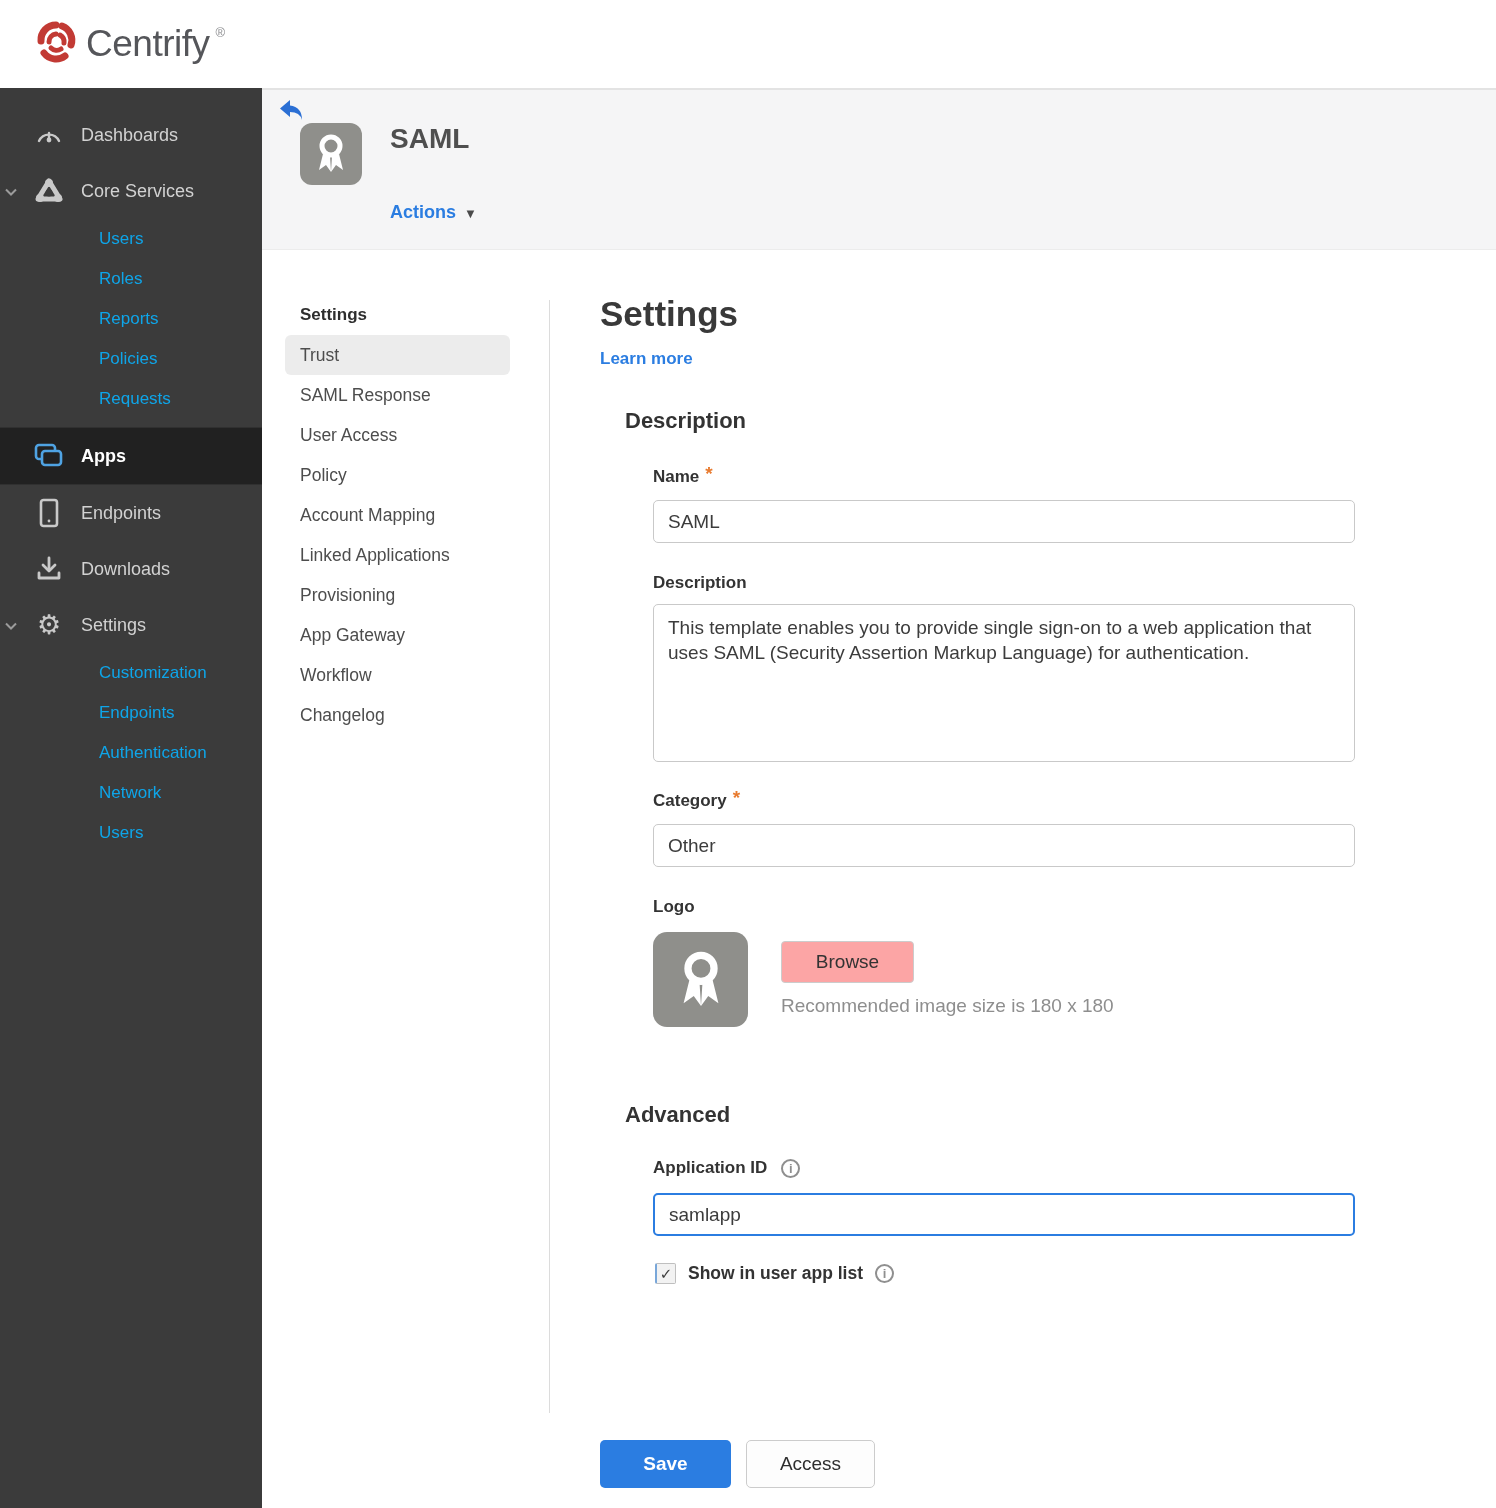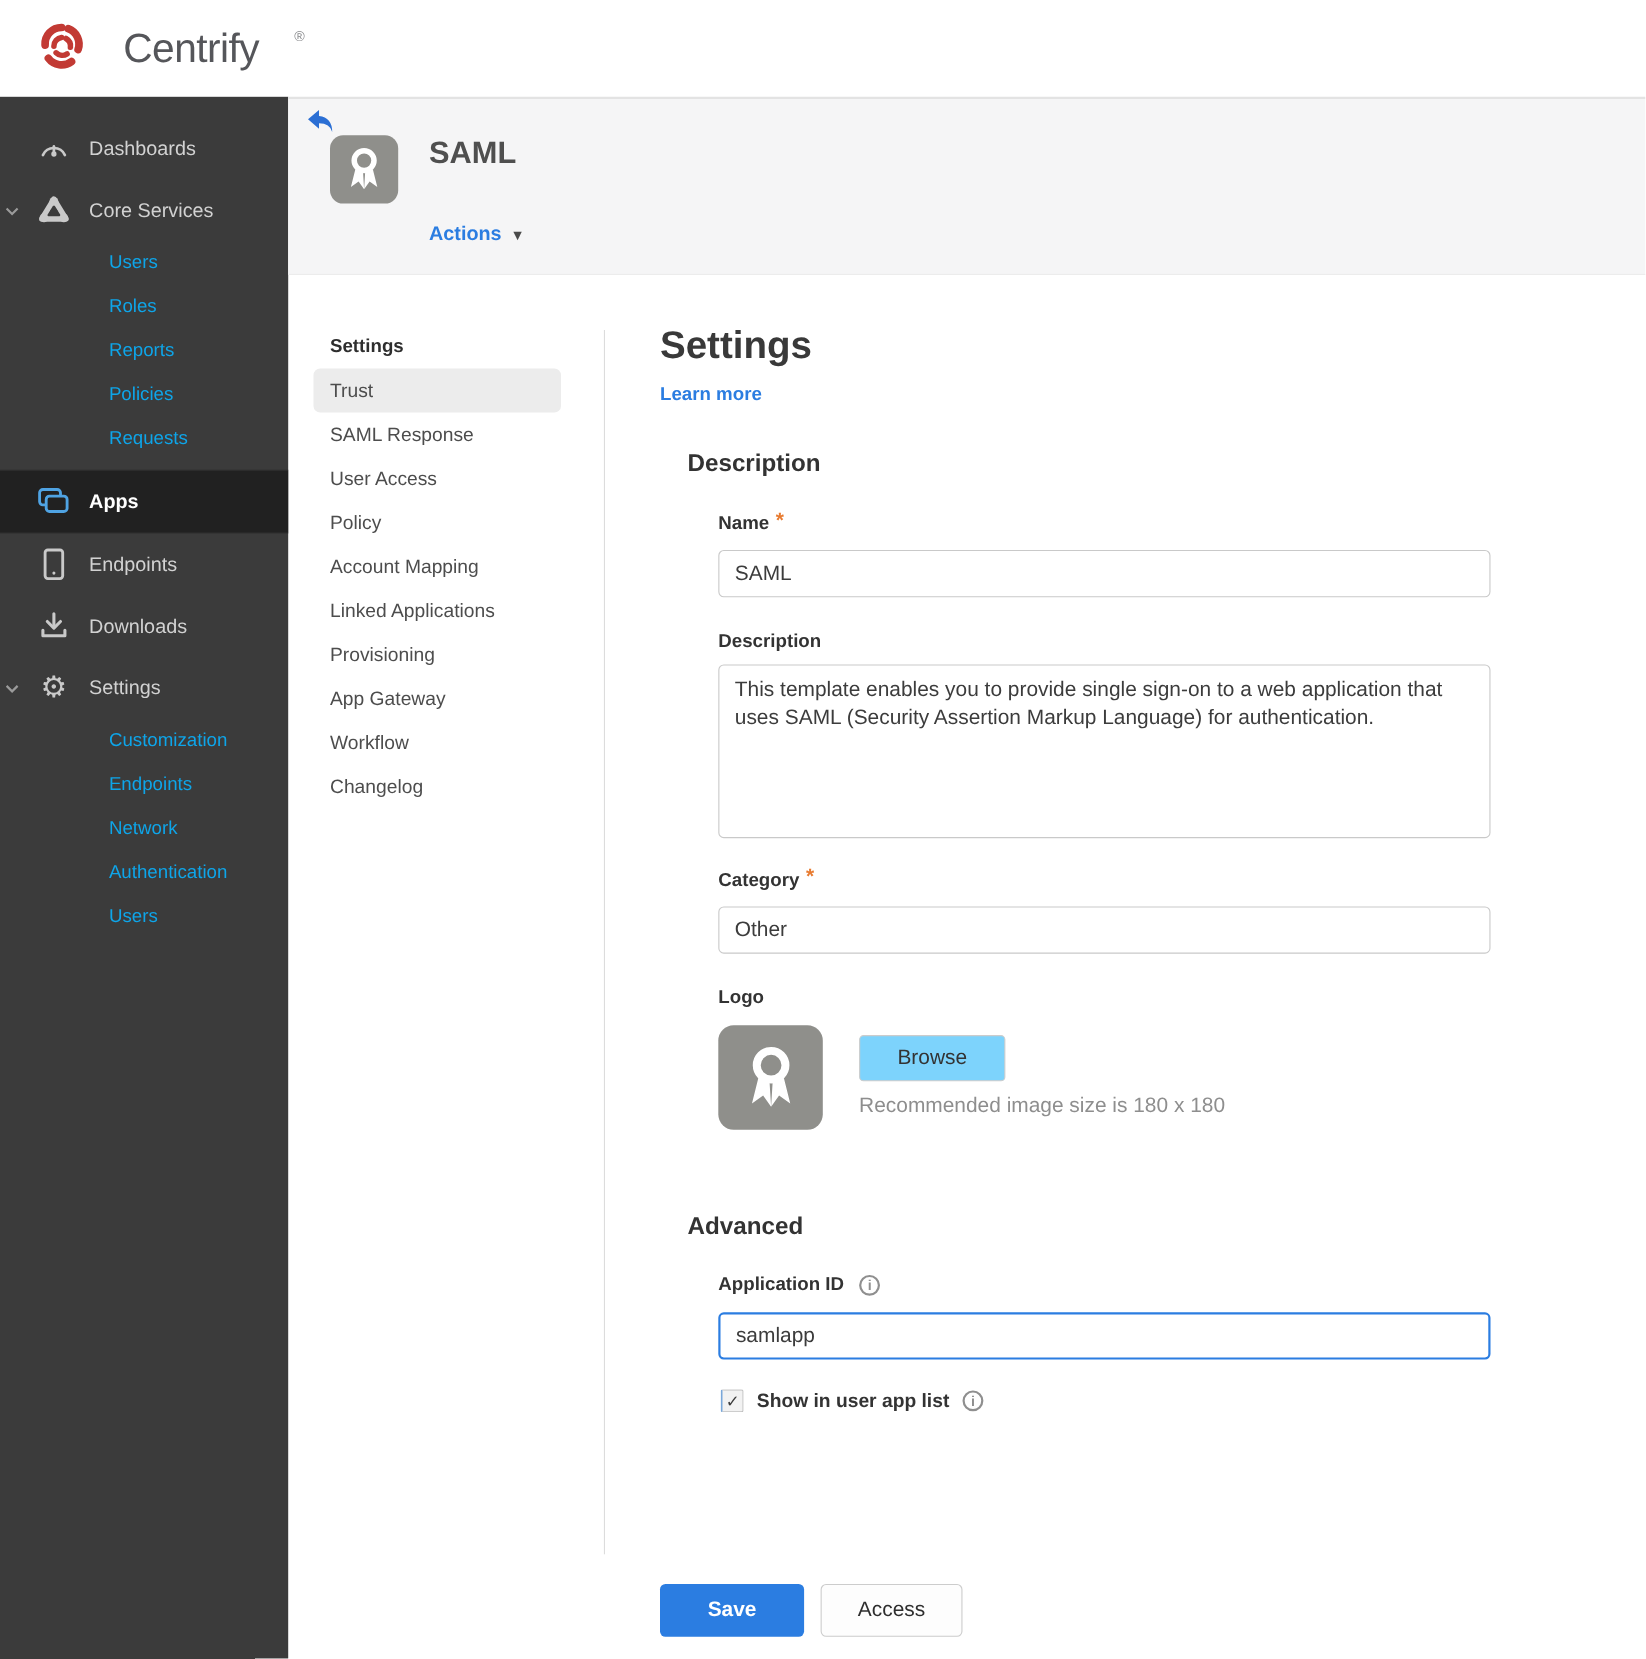--- a/index.html
+++ b/index.html
@@ -1,21 +1,21 @@
 <!DOCTYPE html>
 <html><head>
 <meta charset="utf-8">
 <style>
   html,body{margin:0;padding:0;background:#fff;}
   body{font-family:"Liberation Sans","DejaVu Sans",sans-serif;-webkit-font-smoothing:antialiased;}
   .page{position:relative;width:1496px;height:1508px;background:#fff;overflow:hidden;}
 
   
   .topbar{position:absolute;left:0;top:0;width:1496px;height:88px;background:#fff;display:flex;align-items:center;}
-  .brand{display:flex;align-items:center;gap:30px;padding-left:30px;}
+  .brand{display:flex;align-items:center;gap:4px;padding-left:30px;}
   .brand-name{font-size:37px;color:#55565a;font-weight:500;letter-spacing:-0.5px;}
   .brand-reg{font-size:13px;color:#8a8b8e;vertical-align:top;position:relative;top:-12px;margin-left:2px;}
 
   
   .sidebar{position:absolute;left:0;top:88px;width:262px;height:1420px;background:#3b3b3b;padding-top:19px;box-sizing:border-box;}
   .srow{display:flex;align-items:center;height:56px;position:relative;color:#d2d2d2;font-size:18px;cursor:pointer;}
   .srow .caret{position:absolute;left:4px;top:50%;transform:translateY(-50%);color:#9b9b9b;}
   .srow .sicon{width:30px;height:30px;margin-left:34px;margin-right:17px;display:flex;align-items:center;justify-content:center;flex:none;}
   .ssub{display:flex;align-items:center;height:40px;padding-left:99px;color:#0ea5e9;font-size:17px;cursor:pointer;}
   .srow.selected{background:#212121;color:#ffffff;font-weight:bold;margin-top:8px;border-top:1px solid rgba(255,255,255,0.07);border-bottom:1px solid rgba(255,255,255,0.07);}
@@ -43,21 +43,21 @@
   
   .form-title{position:absolute;left:600px;top:294px;font-size:35px;font-weight:bold;color:#393939;}
   .learn-more{position:absolute;left:600px;top:349px;font-size:17px;font-weight:bold;cursor:pointer;}
   .section-h{position:absolute;font-size:22px;font-weight:bold;color:#333;}
   .fld-label{position:absolute;font-size:17px;font-weight:bold;color:#333;}
   .req{color:#e87b30;font-size:19px;font-weight:bold;margin-left:6px;position:relative;top:-2px;}
   .txt-input{position:absolute;left:653px;width:702px;height:43px;box-sizing:border-box;border:1px solid #c9c9c9;border-radius:5px;font-size:19px;color:#3c3c3c;padding:0 14px;font-family:inherit;background:#fff;}
   .txt-area{position:absolute;left:653px;top:604px;width:702px;height:158px;box-sizing:border-box;border:1px solid #c9c9c9;border-radius:5px;font-size:19px;color:#3c3c3c;padding:10px 14px;font-family:inherit;line-height:1.33;resize:none;background:#fff;}
   .focused{border:2px solid #2b7de1 !important;}
   .logo-box{position:absolute;left:653px;top:932px;width:95px;height:95px;background:#8f8f8b;border-radius:14px;display:flex;align-items:center;justify-content:center;}
-  .browse-btn{position:absolute;left:781px;top:941px;width:133px;height:42px;background:#7dd3fc;border:1px solid #ccc;border-radius:4px;font-size:19px;color:#333;font-family:inherit;cursor:pointer;}
+  .browse-btn{position:absolute;left:781px;top:941px;width:133px;height:42px;background:#fca5a5;border:1px solid #ccc;border-radius:4px;font-size:19px;color:#333;font-family:inherit;cursor:pointer;}
   .hint{position:absolute;left:781px;top:995px;font-size:19px;color:#8e8e8e;}
   .info-icon{display:inline-flex;width:19px;height:19px;border:2px solid #8f8f8f;border-radius:50%;color:#8f8f8f;font-size:13px;font-weight:bold;align-items:center;justify-content:center;box-sizing:border-box;cursor:pointer;}
   .appid-row{position:absolute;left:653px;top:1158px;display:flex;align-items:center;gap:14px;}
   .check-row{position:absolute;left:655px;top:1263px;display:flex;align-items:center;gap:12px;}
   .checkbox{width:21px;height:21px;background:#f2f2f2;border:1px solid #bfbfbf;border-left:2px solid #79a7d9;box-sizing:border-box;display:flex;align-items:center;justify-content:center;font-size:15px;color:#3c3c3c;cursor:pointer;border-radius:2px;}
   .check-label{font-size:17.5px;font-weight:bold;color:#333;}
   .btn-row{position:absolute;left:600px;top:1440px;display:flex;gap:15px;}
   .save-btn{width:131px;height:48px;border:none;border-radius:5px;color:#fff;font-size:19px;font-weight:bold;font-family:inherit;cursor:pointer;}
   .cancel-btn{width:129px;height:48px;background:#fdfdfd;border:1px solid #ccc;border-radius:5px;color:#2e2e2e;font-size:19px;font-family:inherit;cursor:pointer;}
 </style>
@@ -176,24 +176,24 @@
       <span>Settings</span>
     </div>
 
     <div class="ssub">
         <span>Customization</span>
       </div>
     <div class="ssub">
         <span>Endpoints</span>
       </div>
     <div class="ssub">
+        <span>Authentication</span>
+      </div>
+    <div class="ssub">
         <span>Network</span>
-      </div>
-    <div class="ssub">
-        <span>Authentication</span>
       </div>
     <div class="ssub">
         <span>Users</span>
       </div>
   </nav>
 
   <header class="app-header">
     <span class="back-btn">
       <svg width="26" height="24" viewBox="0 0 26 24">
         <path d="M12 2 L2 10.5 L12 19 V14 Q22 14 24 22 Q24 9 12 7.5 Z" fill="#2b6fd4"></path>

